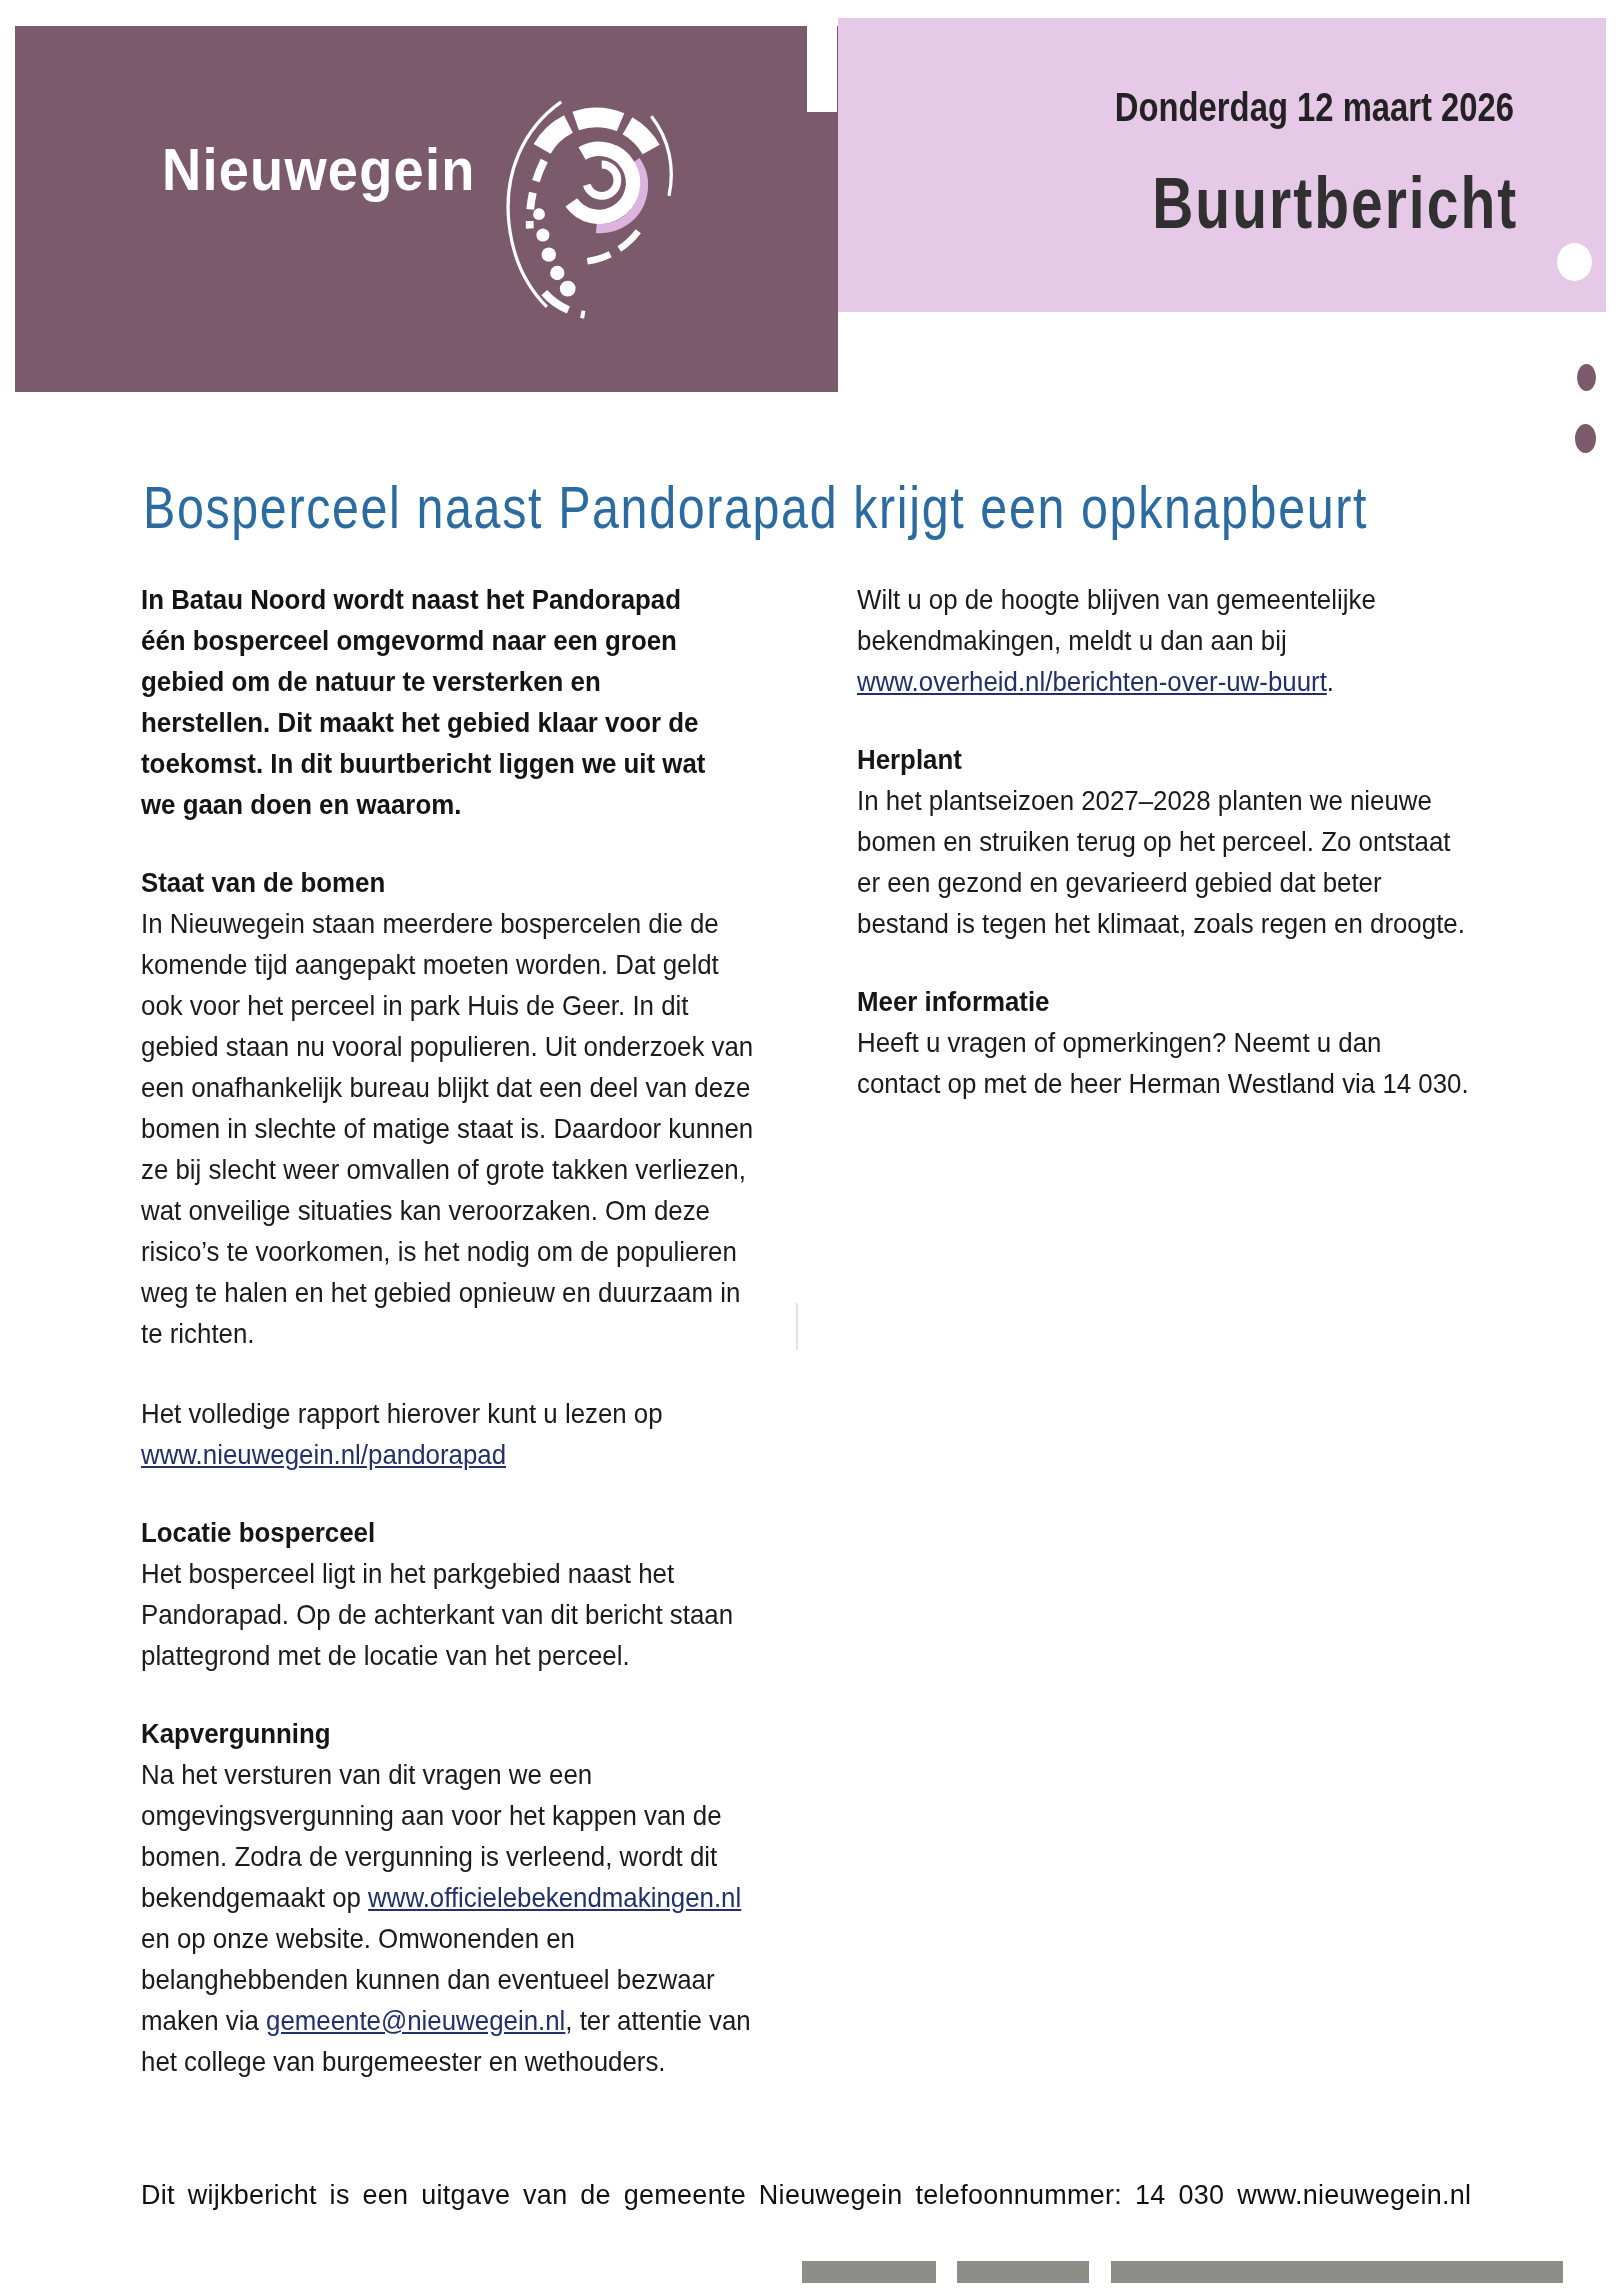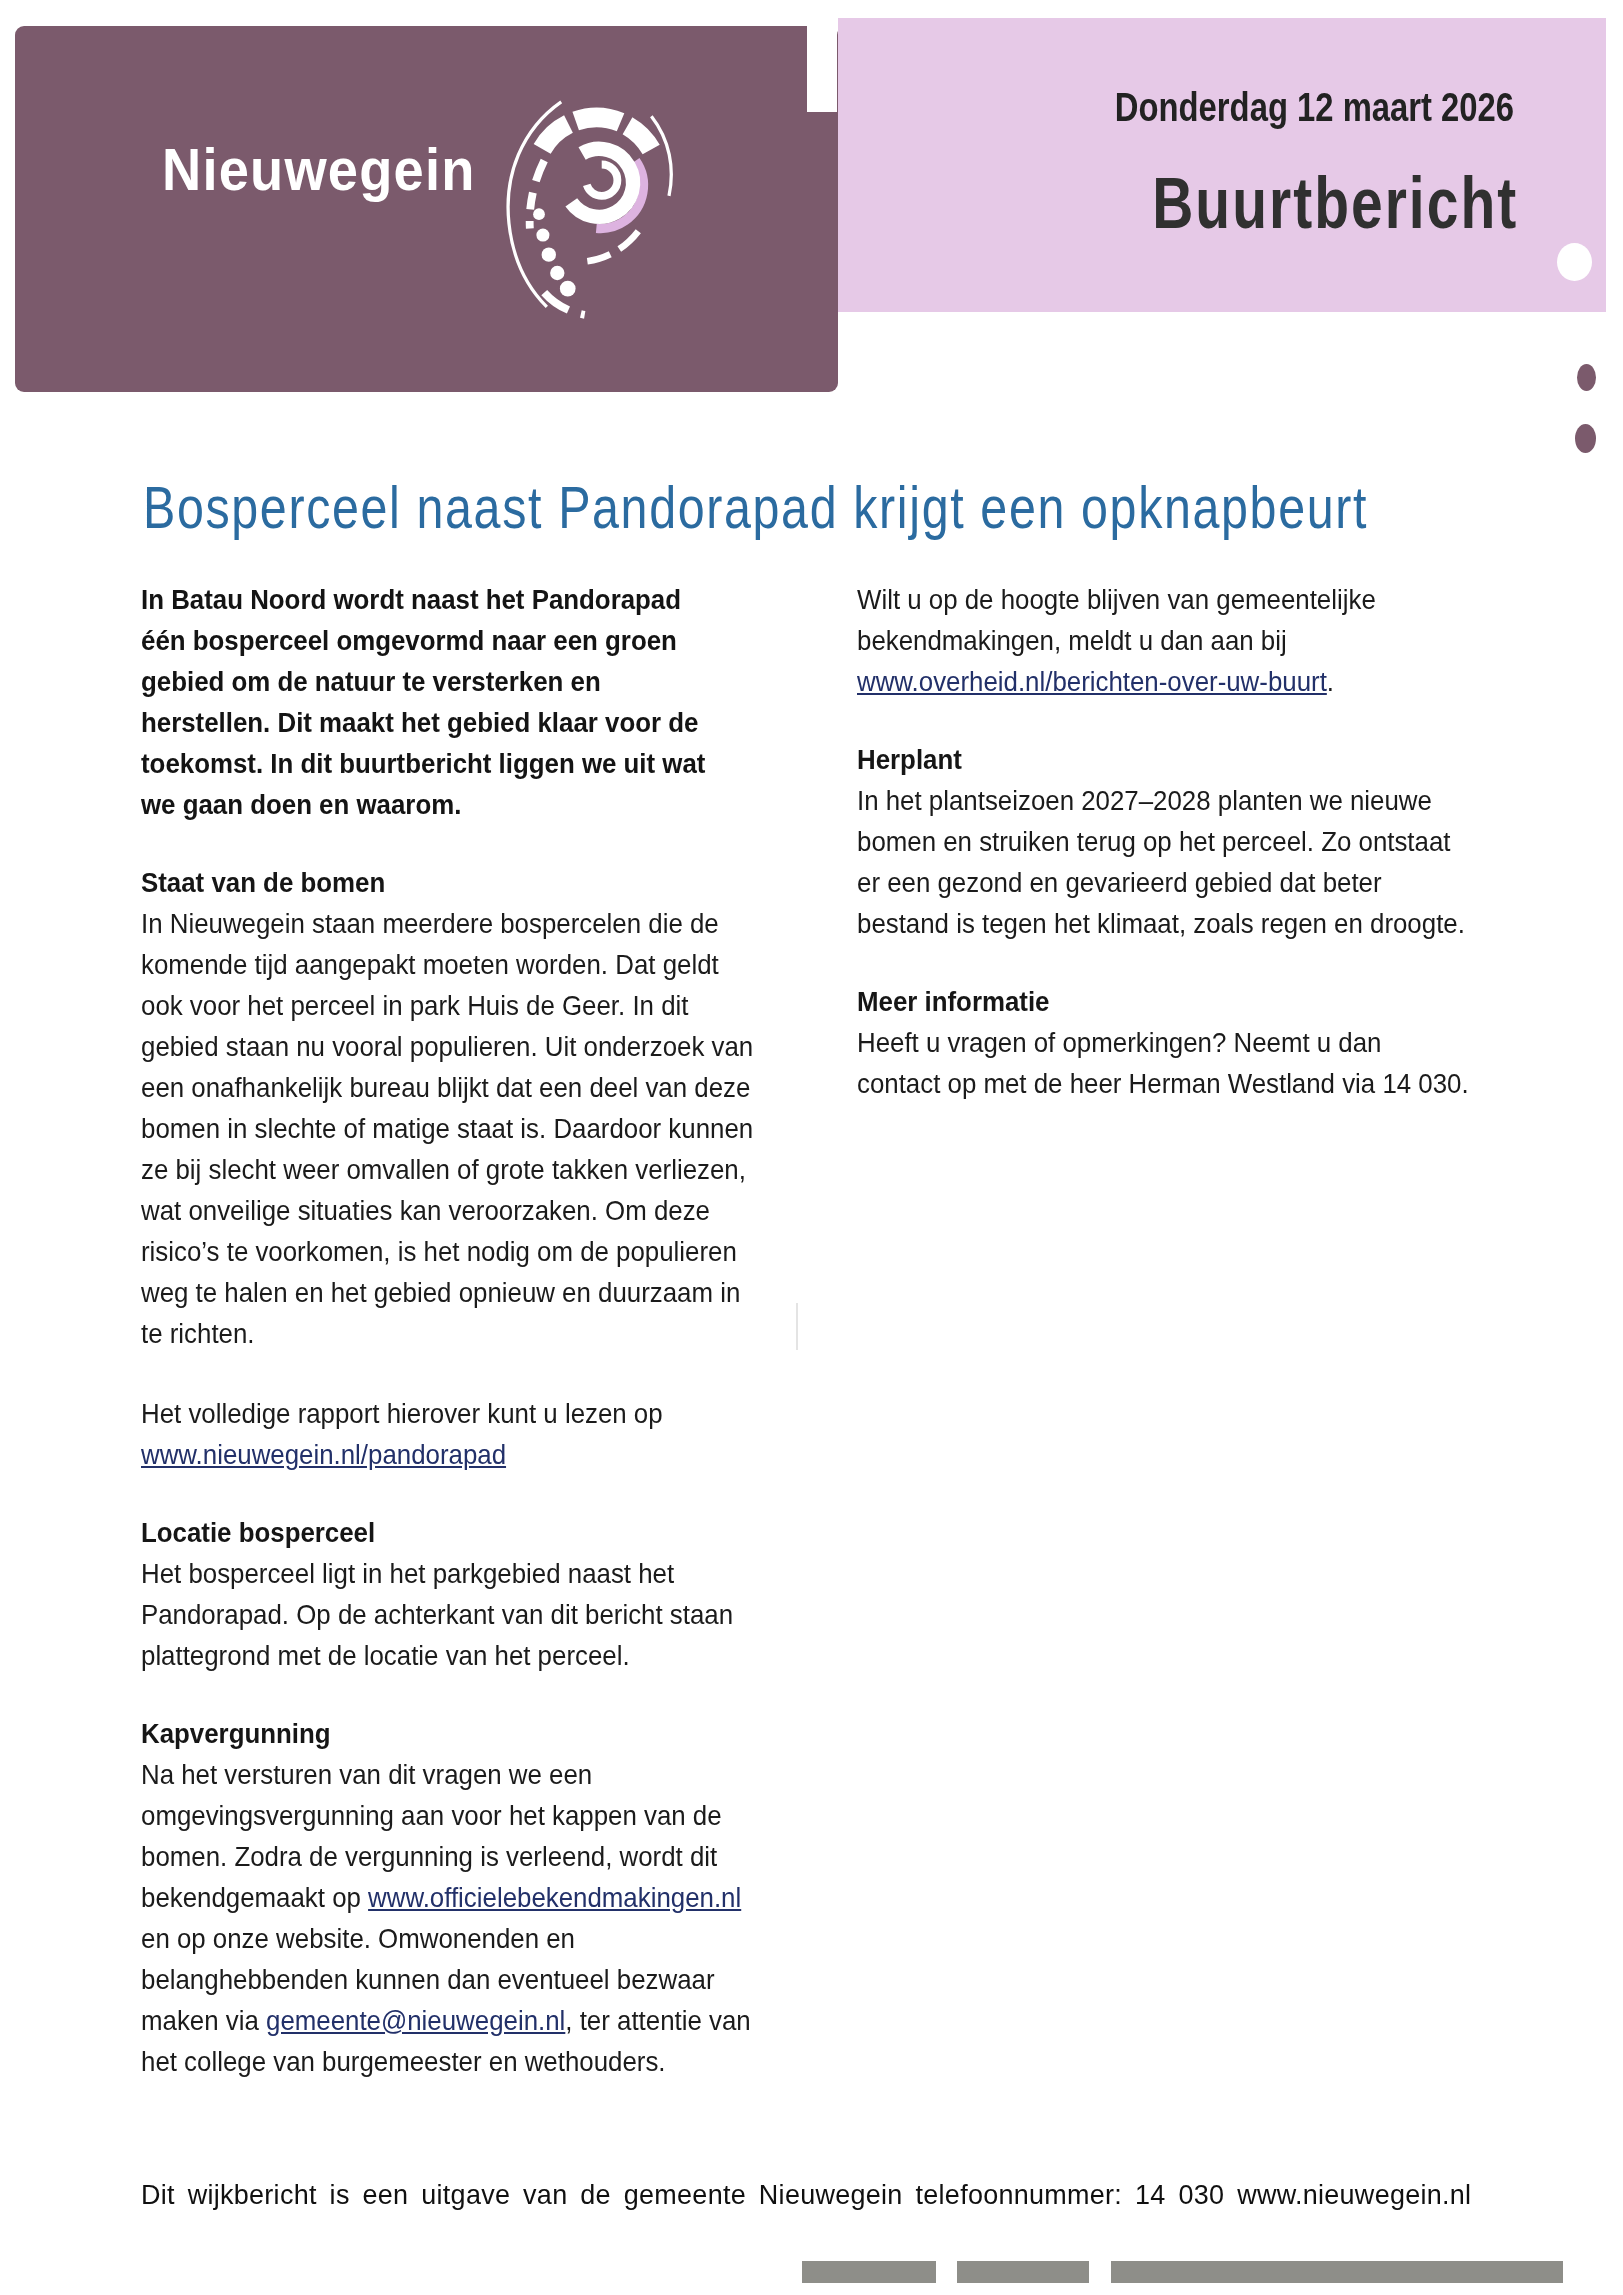--- a/index.html
+++ b/index.html
@@ -1,21 +1,21 @@
 <!DOCTYPE html>
 <html style="font-size:10.5px"><head>
 <meta charset="utf-8">
 <style>
   html,body{margin:0;padding:0;}
   body{
     width:1623px;height:2295px;position:relative;background:#ffffff;overflow:hidden;
     font-family:"Liberation Sans","DejaVu Sans",sans-serif;color:#1b1b1b;
   }
   
-  .header-dark{position:absolute;left:15px;top:26px;width:823px;height:366px;background:#7b5a6c;border-radius:9px;}
+  .header-dark{position:absolute;left:15px;top:26px;width:823px;height:366px;background:#7b5a6c;}
   .header-notch{position:absolute;left:807px;top:26px;width:30px;height:86px;background:#ffffff;}
   .header-pink{position:absolute;left:838px;top:18.3px;width:768px;height:294px;background:#e6c9e7;}
   .brand-text{
     position:absolute;left:147px;top:110px;color:#ffffff;font-size:59px;font-weight:bold;
     letter-spacing:1.3px;transform:scaleX(.92);transform-origin:0 0;white-space:nowrap;
   }
   .logo-wrap{position:absolute;left:484px;top:77px;width:191px;height:243px;}
   .date-line{
     position:absolute;right:109px;top:84px;font-size:41px;font-weight:bold;color:#222222;
     transform:scaleX(.8);transform-origin:100% 0;white-space:nowrap;

